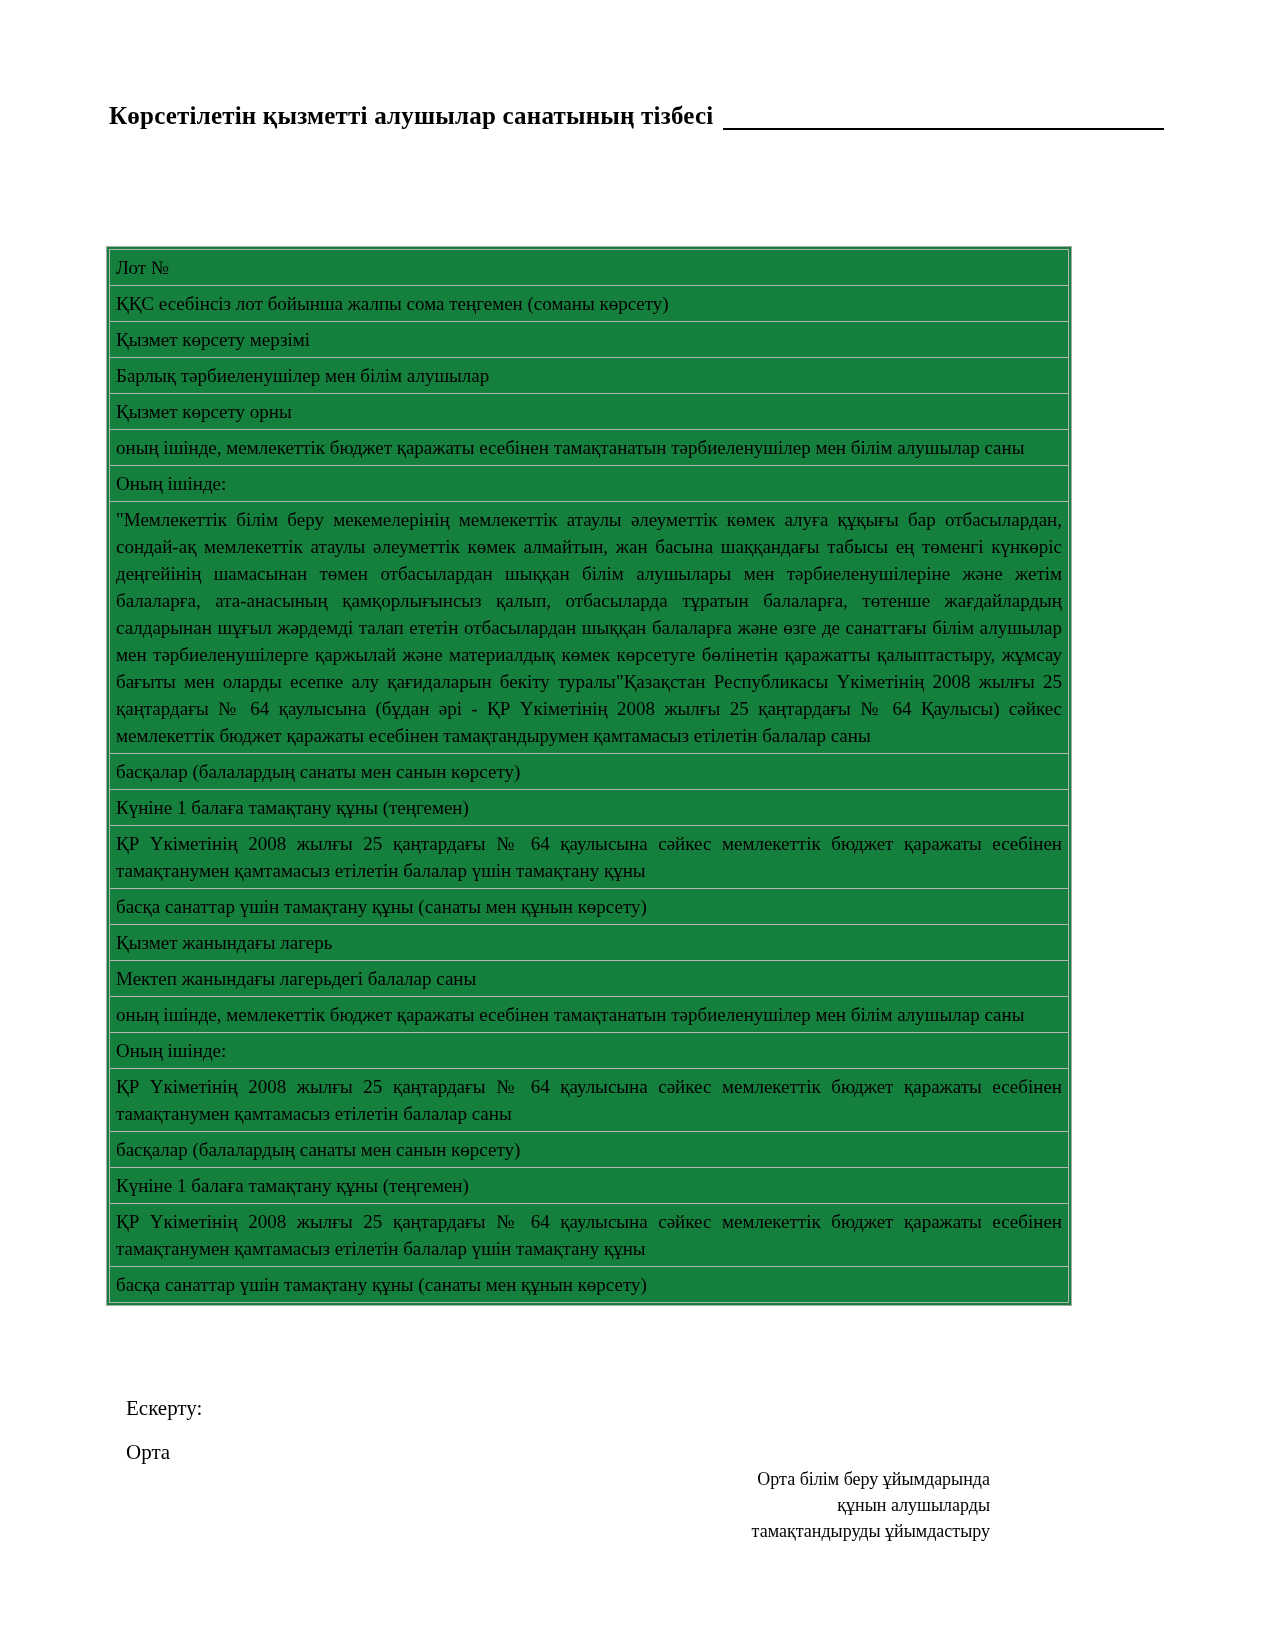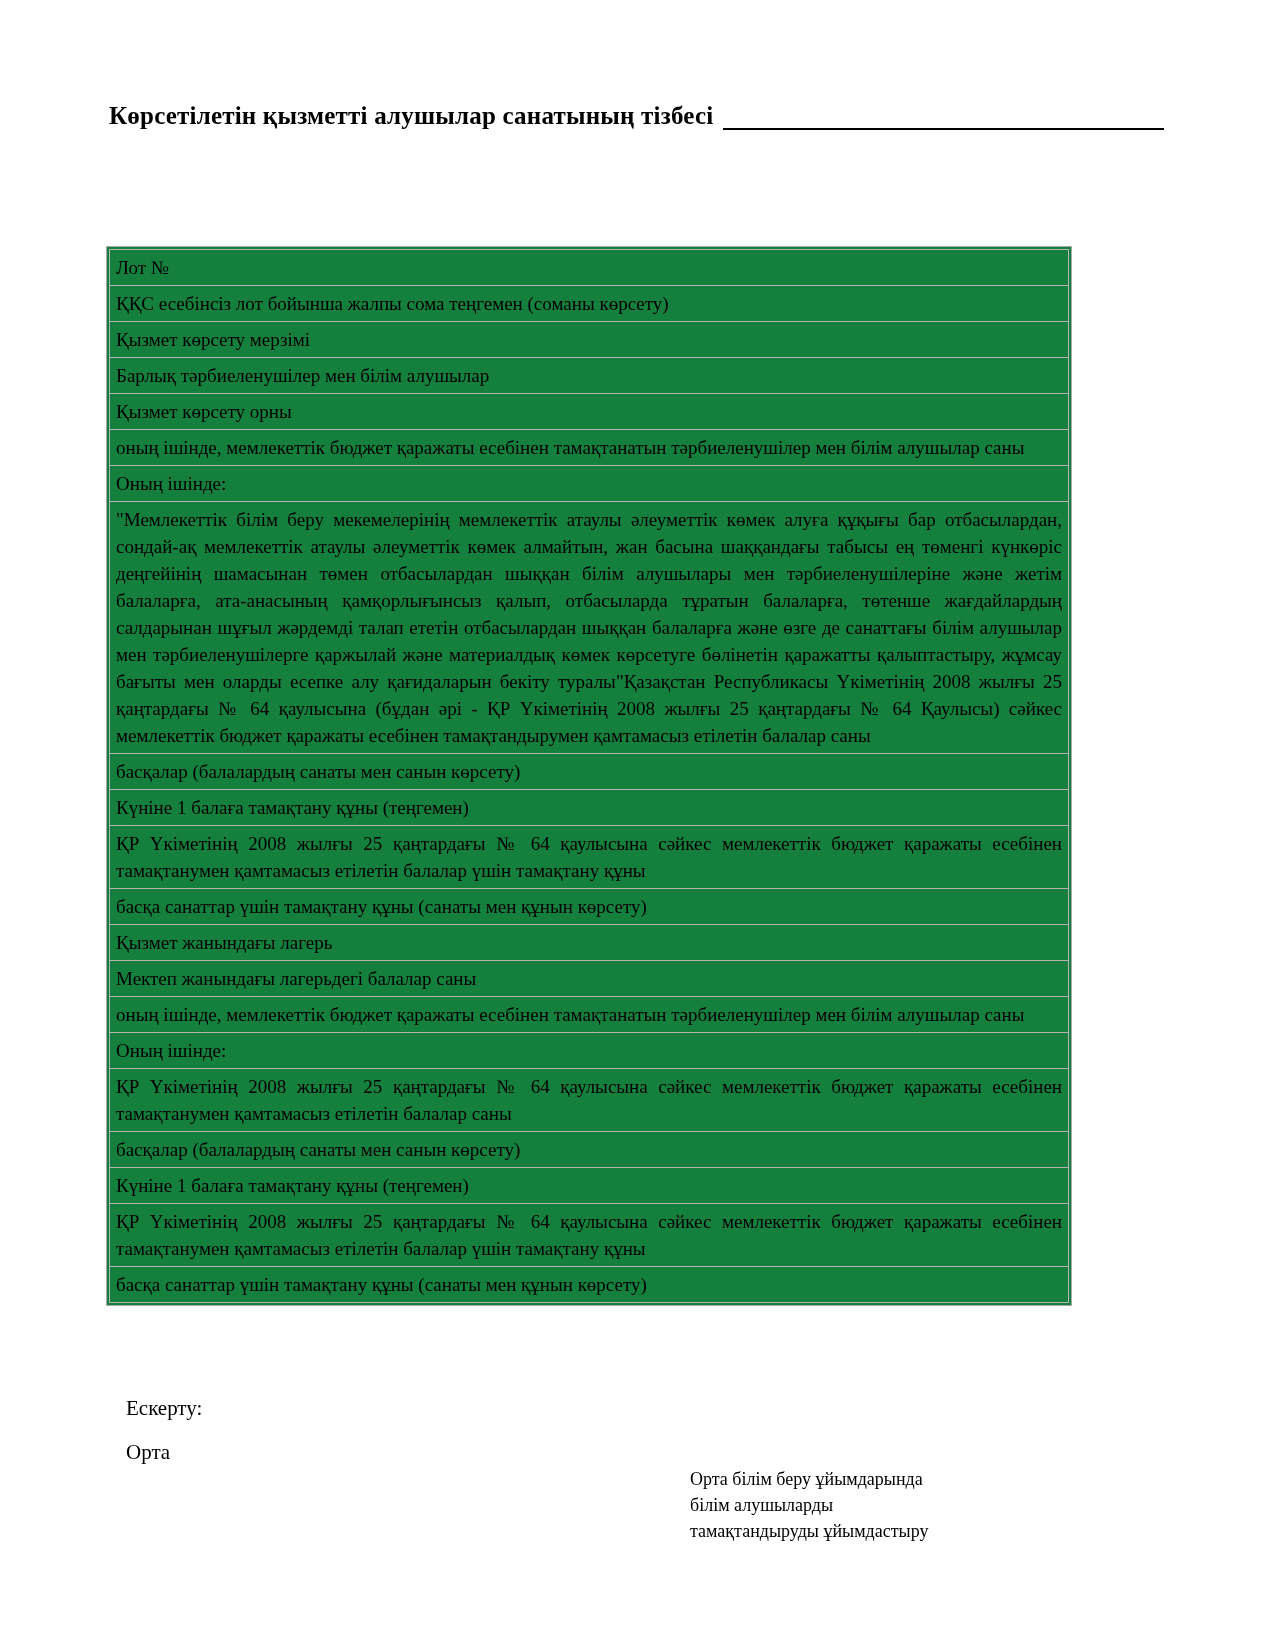--- a/index.html
+++ b/index.html
@@ -85,21 +85,21 @@
     position: absolute;
     left: 126px;
     top: 1440px;
     font-size: 21px;
   }
   .right-block {
     position: absolute;
     left: 690px;
     top: 1466px;
     width: 300px;
-    text-align: left;
+    text-align: right;
     font-size: 18px;
     line-height: 26px;
   }
 </style>
 </head>
 <body>
 
 <div class="page">
 
   <div class="title">
@@ -177,17 +177,17 @@
           </tr>
         </tbody>
     </table>
   </div>
 
   <div class="note-label">Ескерту:</div>
   <div class="date-label">Орта</div>
 
   <div class="right-block">
     <div>Орта білім беру ұйымдарында</div>
-    <div>білім алушыларды</div>
+    <div>құнын алушыларды</div>
     <div>тамақтандыруды ұйымдастыру</div>
   </div>
 
 </div>
 
 </body></html>

